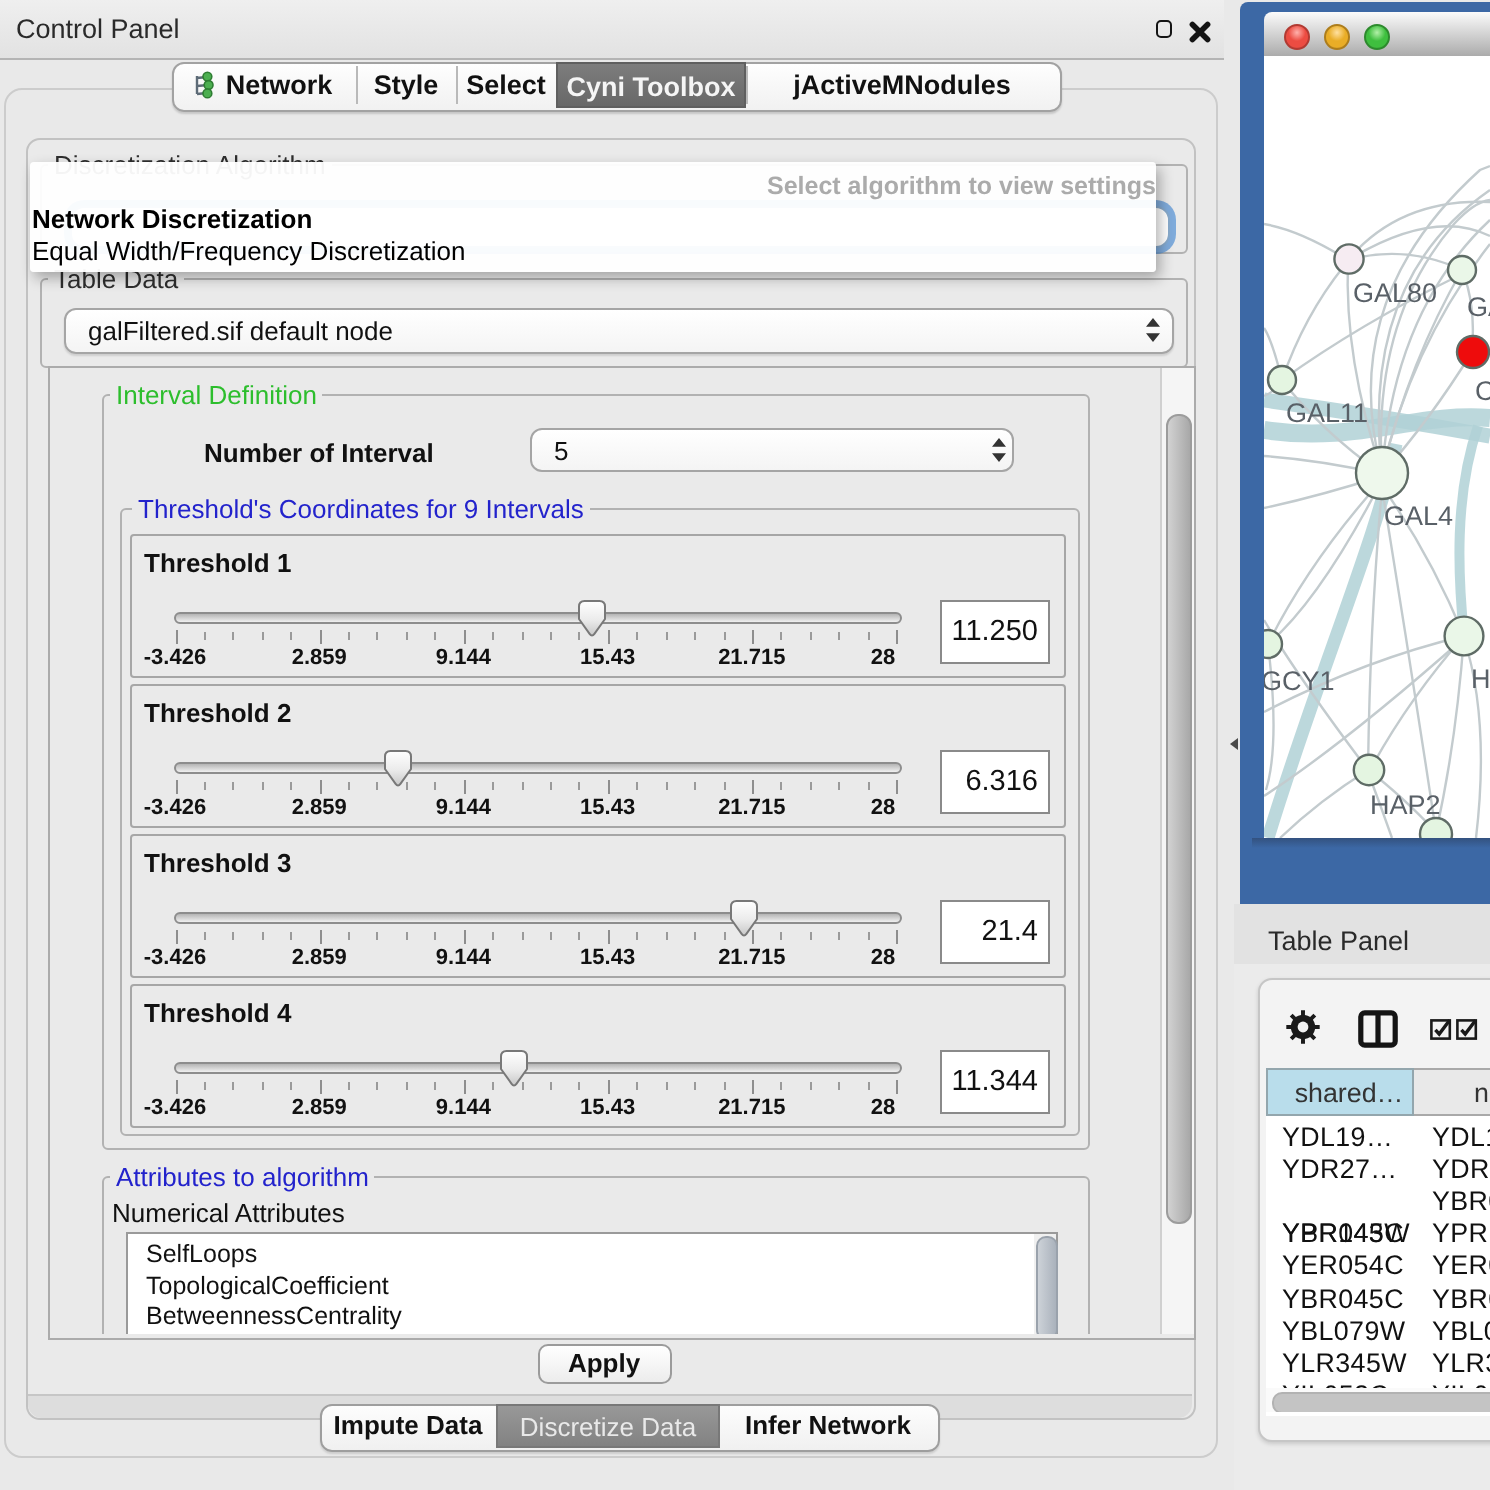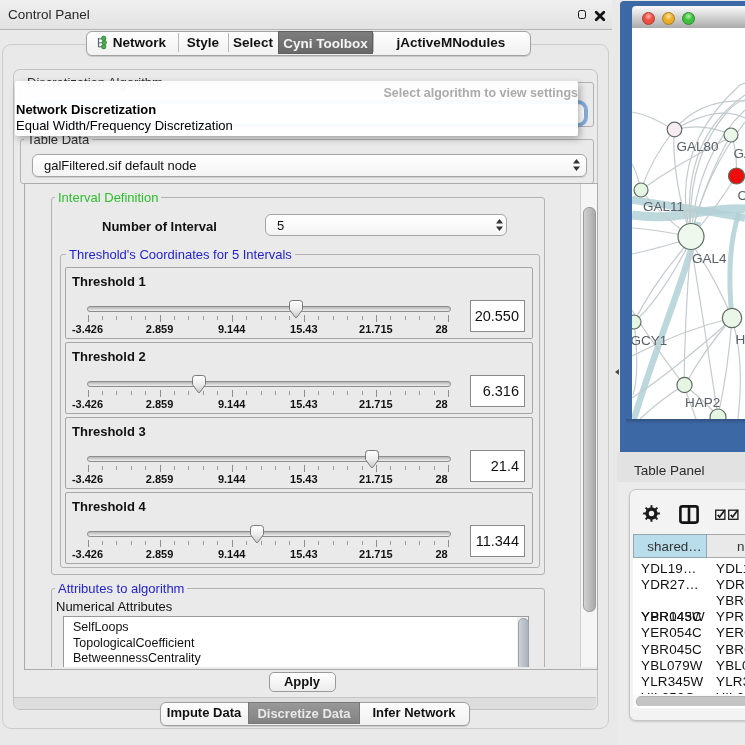--- a/index.html
+++ b/index.html
@@ -46,21 +46,21 @@
 <div class="abs" style="left:24px;top:183px;width:556px;height:484px;overflow:hidden">
 <div style="position:absolute;left:27px;top:14px;width:492px;height:376px;border:1px solid #b2b2b2;border-radius:3px"></div>
 <div style="position:absolute;left:31px;top:7px;font-size:13px;color:#2dbe2d;background:#eaeaea;padding:0 3px">Interval Definition</div>
 <div style="position:absolute;left:78px;top:36px;font-size:13px;font-weight:bold;color:#111">Number of Interval</div>
 <div style="position:absolute;left:241px;top:31px;width:242px;height:22px;background:linear-gradient(#ffffff,#f4f4f4);border:1px solid #a5a5a5;border-radius:6px;box-sizing:border-box"></div>
 <div style="position:absolute;left:253px;top:35px;font-size:13px;color:#111">5</div>
 <svg style="position:absolute;left:470px;top:35px" width="11" height="14" viewBox="0 0 11 14">
         <path d="M5.5,1 L9,5.4 L2,5.4 Z M5.5,13 L2,8.6 L9,8.6 Z" fill="#333"></path>
       </svg>
 <div style="position:absolute;left:36px;top:71px;width:478px;height:312px;border:1px solid #b2b2b2;border-radius:3px"></div>
-<div style="position:absolute;left:42px;top:64px;font-size:13px;color:#2323cc;background:#eaeaea;padding:0 3px">Threshold's Coordinates for 5 Intervals</div>
+<div style="position:absolute;left:42px;top:64px;font-size:13px;color:#2323cc;background:#eaeaea;padding:0 3px">Threshold's Coordinates for 9 Intervals</div>
 <div style="position:absolute;left:-24px;top:-183px;width:745px;height:745px">
         <div style="position:absolute;left:65px;top:267px;width:466px;height:70px;border:1px solid #a6a6a6;border-radius:2px"></div>
 <div style="position:absolute;left:72px;top:274px;font-size:13px;font-weight:bold;color:#111">Threshold 1</div>
 <div style="position:absolute;left:87px;top:306px;width:362px;height:4px;background:linear-gradient(#b5b5b5,#f0f0f0);border:1px solid #8d8d8d;border-radius:3px"></div>
 <div style="position:absolute;left:87.5px;top:315px;width:1px;height:7px;background:#8e8e8e"></div>
 <div style="position:absolute;left:101.9px;top:315.5px;width:1px;height:4px;background:#9a9a9a"></div>
 <div style="position:absolute;left:116.3px;top:315.5px;width:1px;height:4px;background:#9a9a9a"></div>
 <div style="position:absolute;left:130.8px;top:315.5px;width:1px;height:4px;background:#9a9a9a"></div>
 <div style="position:absolute;left:145.2px;top:315.5px;width:1px;height:4px;background:#9a9a9a"></div>
 <div style="position:absolute;left:159.6px;top:315px;width:1px;height:7px;background:#8e8e8e"></div>
@@ -93,21 +93,21 @@
 <svg style="position:absolute;left:287.6px;top:299px" width="16" height="21" viewBox="0 0 16 21">
 <defs>
             <linearGradient id="tg0" x1="0" y1="0" x2="0" y2="1">
 <stop offset="0" stop-color="#ffffff"></stop>
               <stop offset="0.55" stop-color="#ebebeb"></stop>
               <stop offset="1" stop-color="#c8c8c8"></stop>
             </linearGradient>
           </defs>
 <path d="M1.5,10.5 L1.5,4.3 Q1.5,1.5 4.3,1.5 L11.7,1.5 Q14.5,1.5 14.5,4.3 L14.5,10.5 L9.2,17.9 Q8,19.5 6.8,17.9 Z" fill="url(#tg0)" stroke="#787878" stroke-width="1"></path>
 </svg>
-<div style="position:absolute;left:470px;top:300px;width:55px;height:32px;background:#fff;border:1px solid #8a8a8a;box-sizing:border-box;font-size:14.5px;color:#111;text-align:right;line-height:30px;padding-right:5px">20.550</div>
+<div style="position:absolute;left:470px;top:300px;width:55px;height:32px;background:#fff;border:1px solid #8a8a8a;box-sizing:border-box;font-size:14.5px;color:#111;text-align:right;line-height:30px;padding-right:5px">11.250</div>
 <div style="position:absolute;left:65px;top:342px;width:466px;height:70px;border:1px solid #a6a6a6;border-radius:2px"></div>
 <div style="position:absolute;left:72px;top:349px;font-size:13px;font-weight:bold;color:#111">Threshold 2</div>
 <div style="position:absolute;left:87px;top:381px;width:362px;height:4px;background:linear-gradient(#b5b5b5,#f0f0f0);border:1px solid #8d8d8d;border-radius:3px"></div>
 <div style="position:absolute;left:87.5px;top:390px;width:1px;height:7px;background:#8e8e8e"></div>
 <div style="position:absolute;left:101.9px;top:390.5px;width:1px;height:4px;background:#9a9a9a"></div>
 <div style="position:absolute;left:116.3px;top:390.5px;width:1px;height:4px;background:#9a9a9a"></div>
 <div style="position:absolute;left:130.8px;top:390.5px;width:1px;height:4px;background:#9a9a9a"></div>
 <div style="position:absolute;left:145.2px;top:390.5px;width:1px;height:4px;background:#9a9a9a"></div>
 <div style="position:absolute;left:159.6px;top:390px;width:1px;height:7px;background:#8e8e8e"></div>
 <div style="position:absolute;left:174.0px;top:390.5px;width:1px;height:4px;background:#9a9a9a"></div>
@@ -248,21 +248,21 @@
 <div style="position:absolute;left:49px;top:452.5px;font-size:12.5px;color:#111">TopologicalCoefficient</div>
 <div style="position:absolute;left:49px;top:468.0px;font-size:12.5px;color:#111">BetweennessCentrality</div>
 <div style="position:absolute;left:493px;top:434px;width:11px;height:58px;background:#f0f0f0"></div>
 <div style="position:absolute;left:494px;top:435px;width:9px;height:50px;background:linear-gradient(90deg,#cdd2d8,#aab2bc);border:1px solid #9aa2ac;border-radius:5px"></div>
 </div>
 <div class="abs" style="left:580px;top:184px;width:16px;height:483px;background:#f5f5f5;border-left:1px solid #d0d0d0"></div>
 <div class="abs" style="left:582.5px;top:207px;width:11px;height:403px;background:linear-gradient(90deg,#d2d2d2,#a8a8a8);border:1px solid #9c9c9c;border-radius:6px"></div>
 <div class="abs" style="left:268.5px;top:672px;width:67px;height:19.5px;background:linear-gradient(#ffffff,#ececec);border:1px solid #9b9b9b;border-radius:5px;box-sizing:border-box;font-size:13px;font-weight:bold;color:#111;text-align:center;line-height:18px">Apply</div>
 <div class="abs" style="left:160px;top:702px;width:308px;height:22px;border:1px solid #9e9e9e;border-radius:6px;background:linear-gradient(#fdfdfd,#f0f0f0);box-shadow:0 1px 1px rgba(0,0,0,0.12)"></div>
 <div class="abs" style="left:160px;top:702px;width:88px;height:22px;box-sizing:border-box;font-size:13px;font-weight:bold;color:#111;text-align:center;line-height:22px">Impute Data</div>
-<div class="abs" style="left:248px;top:702px;width:112px;height:22px;background:linear-gradient(#989898,#828282);border:1px solid #787878;box-sizing:border-box;font-size:13px;font-weight:bold;color:#e9e9e9;text-align:center;line-height:22px">Discretize Data</div>
+<div class="abs" style="left:248px;top:702px;width:112px;height:22px;background:linear-gradient(#989898,#828282);border:1px solid #787878;box-sizing:border-box;font-size:13px;font-weight:normal;color:#e9e9e9;text-align:center;line-height:22px">Discretize Data</div>
 <div class="abs" style="left:360px;top:702px;width:108px;height:22px;box-sizing:border-box;font-size:13px;font-weight:bold;color:#111;text-align:center;line-height:22px">Infer Network</div>
 <div class="abs" style="left:615px;top:369px;width:0;height:0;border-top:3px solid transparent;border-bottom:3px solid transparent;border-right:4.5px solid #4a4a4a"></div>
 <div class="abs" style="left:620px;top:1px;width:125px;height:451px;background:#3c68a5;border-radius:4px 0 0 0"></div>
 <div class="abs" style="left:632px;top:6px;width:113px;height:22px;background:linear-gradient(#fbfbfb,#ababab);border-bottom:1px solid #6f6f6f;border-radius:4px 0 0 0"></div>
 <div class="abs" style="left:641.5px;top:11.5px;width:11px;height:11px;border-radius:50%;background:radial-gradient(circle at 50% 30%, #ffb1ac 0%, #ec4c42 45%, #ec4c42 75%, #b13a32 100%);border:1px solid #b13a32"></div>
 <div class="abs" style="left:661.5px;top:11.5px;width:11px;height:11px;border-radius:50%;background:radial-gradient(circle at 50% 30%, #ffe0a0 0%, #e9ad27 45%, #e9ad27 75%, #ad7d1c 100%);border:1px solid #ad7d1c"></div>
 <div class="abs" style="left:681.5px;top:11.5px;width:11px;height:11px;border-radius:50%;background:radial-gradient(circle at 50% 30%, #b2f0a8 0%, #3fbf3f 45%, #3fbf3f 75%, #2d8a2d 100%);border:1px solid #2d8a2d"></div>
 <div class="abs" style="left:632px;top:28px;width:113px;height:391px;background:#fff"></div>
 <svg style="position:absolute;left:632px;top:28px" width="113" height="391" viewBox="632 28 113 391">
 <path d="M632,200 C676,206 712,212 745,218" fill="none" stroke="#b0d1d6" stroke-width="7.5" stroke-opacity="0.85"></path>

